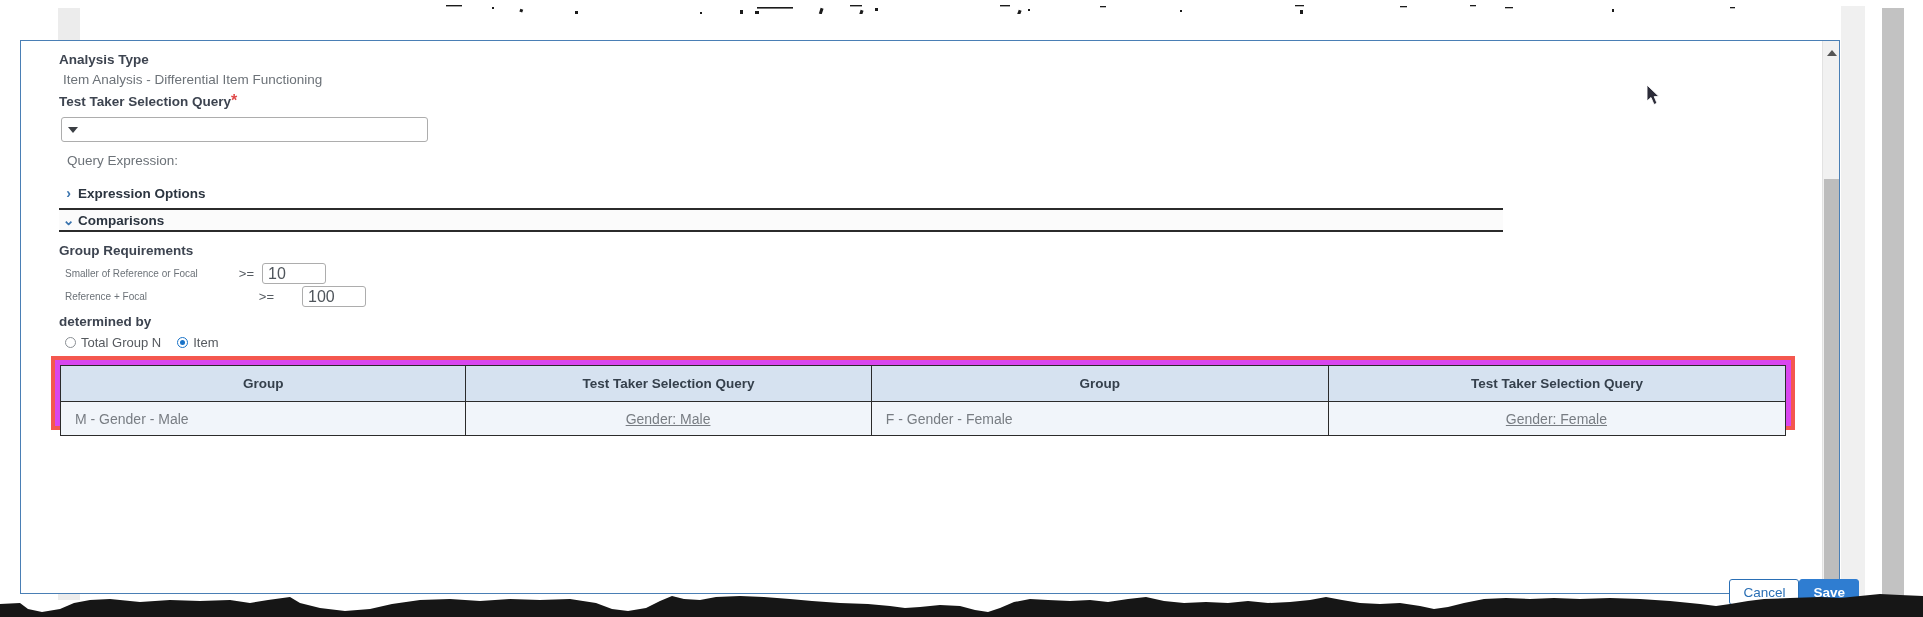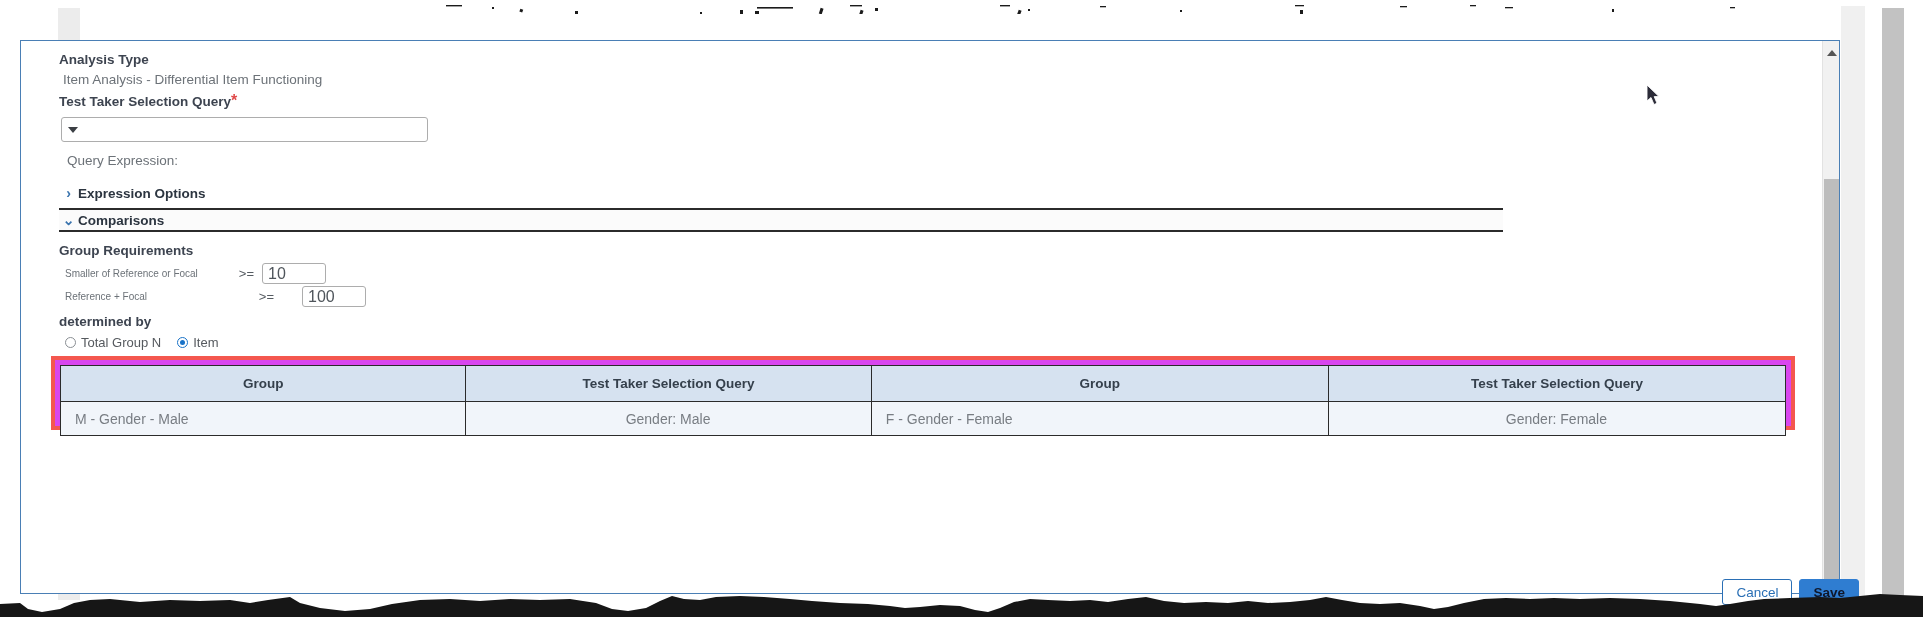--- a/index.html
+++ b/index.html
@@ -202,35 +202,35 @@
   }
   table.cmp td {
     background: #f1f5fa;
     border: 1px solid #2b2b2b;
     border-top: none;
     height: 34px;
     font-size: 14px; color: #787d83;
     padding-left: 14px;
     text-align: left;
   }
-  table.cmp td.cell-q { padding-left: 0; text-align: center; }
+  table.cmp td.cell-q { padding-left: 0; text-align: center; text-decoration: underline; }
 
   
   .footer-btns {
     position: absolute; right: 64px; bottom: 12px;
-    display: flex; align-items: center; gap: 7px;
+    display: flex; align-items: center; 
   }
   .btn {
     height: 26px; min-width: 56px; padding: 0 13px;
     display: flex; align-items: center; justify-content: center;
     font-size: 13.5px; border-radius: 3px; cursor: pointer;
     font-family: "Liberation Sans", sans-serif;
   }
   .btn-cancel { background: #fff; color: #2a6fb5; border: 1px solid #2a6fb5; }
-  .btn-save   { background: #2f7dd1; color: #0f172a; border: 1px solid #2f7dd1; font-weight: bold; }
+  .btn-save   { background: #2f7dd1; color: #ffffff; border: 1px solid #2f7dd1; font-weight: bold; }
 
   
   .noise-bottom {
     position: absolute; left: 0; bottom: 0; width: 1923px; height: 30px;
     pointer-events: none;
   }
   .noise-top {
     position: absolute; left: 0; top: 0; width: 1923px; height: 14px;
     pointer-events: none;
   }

